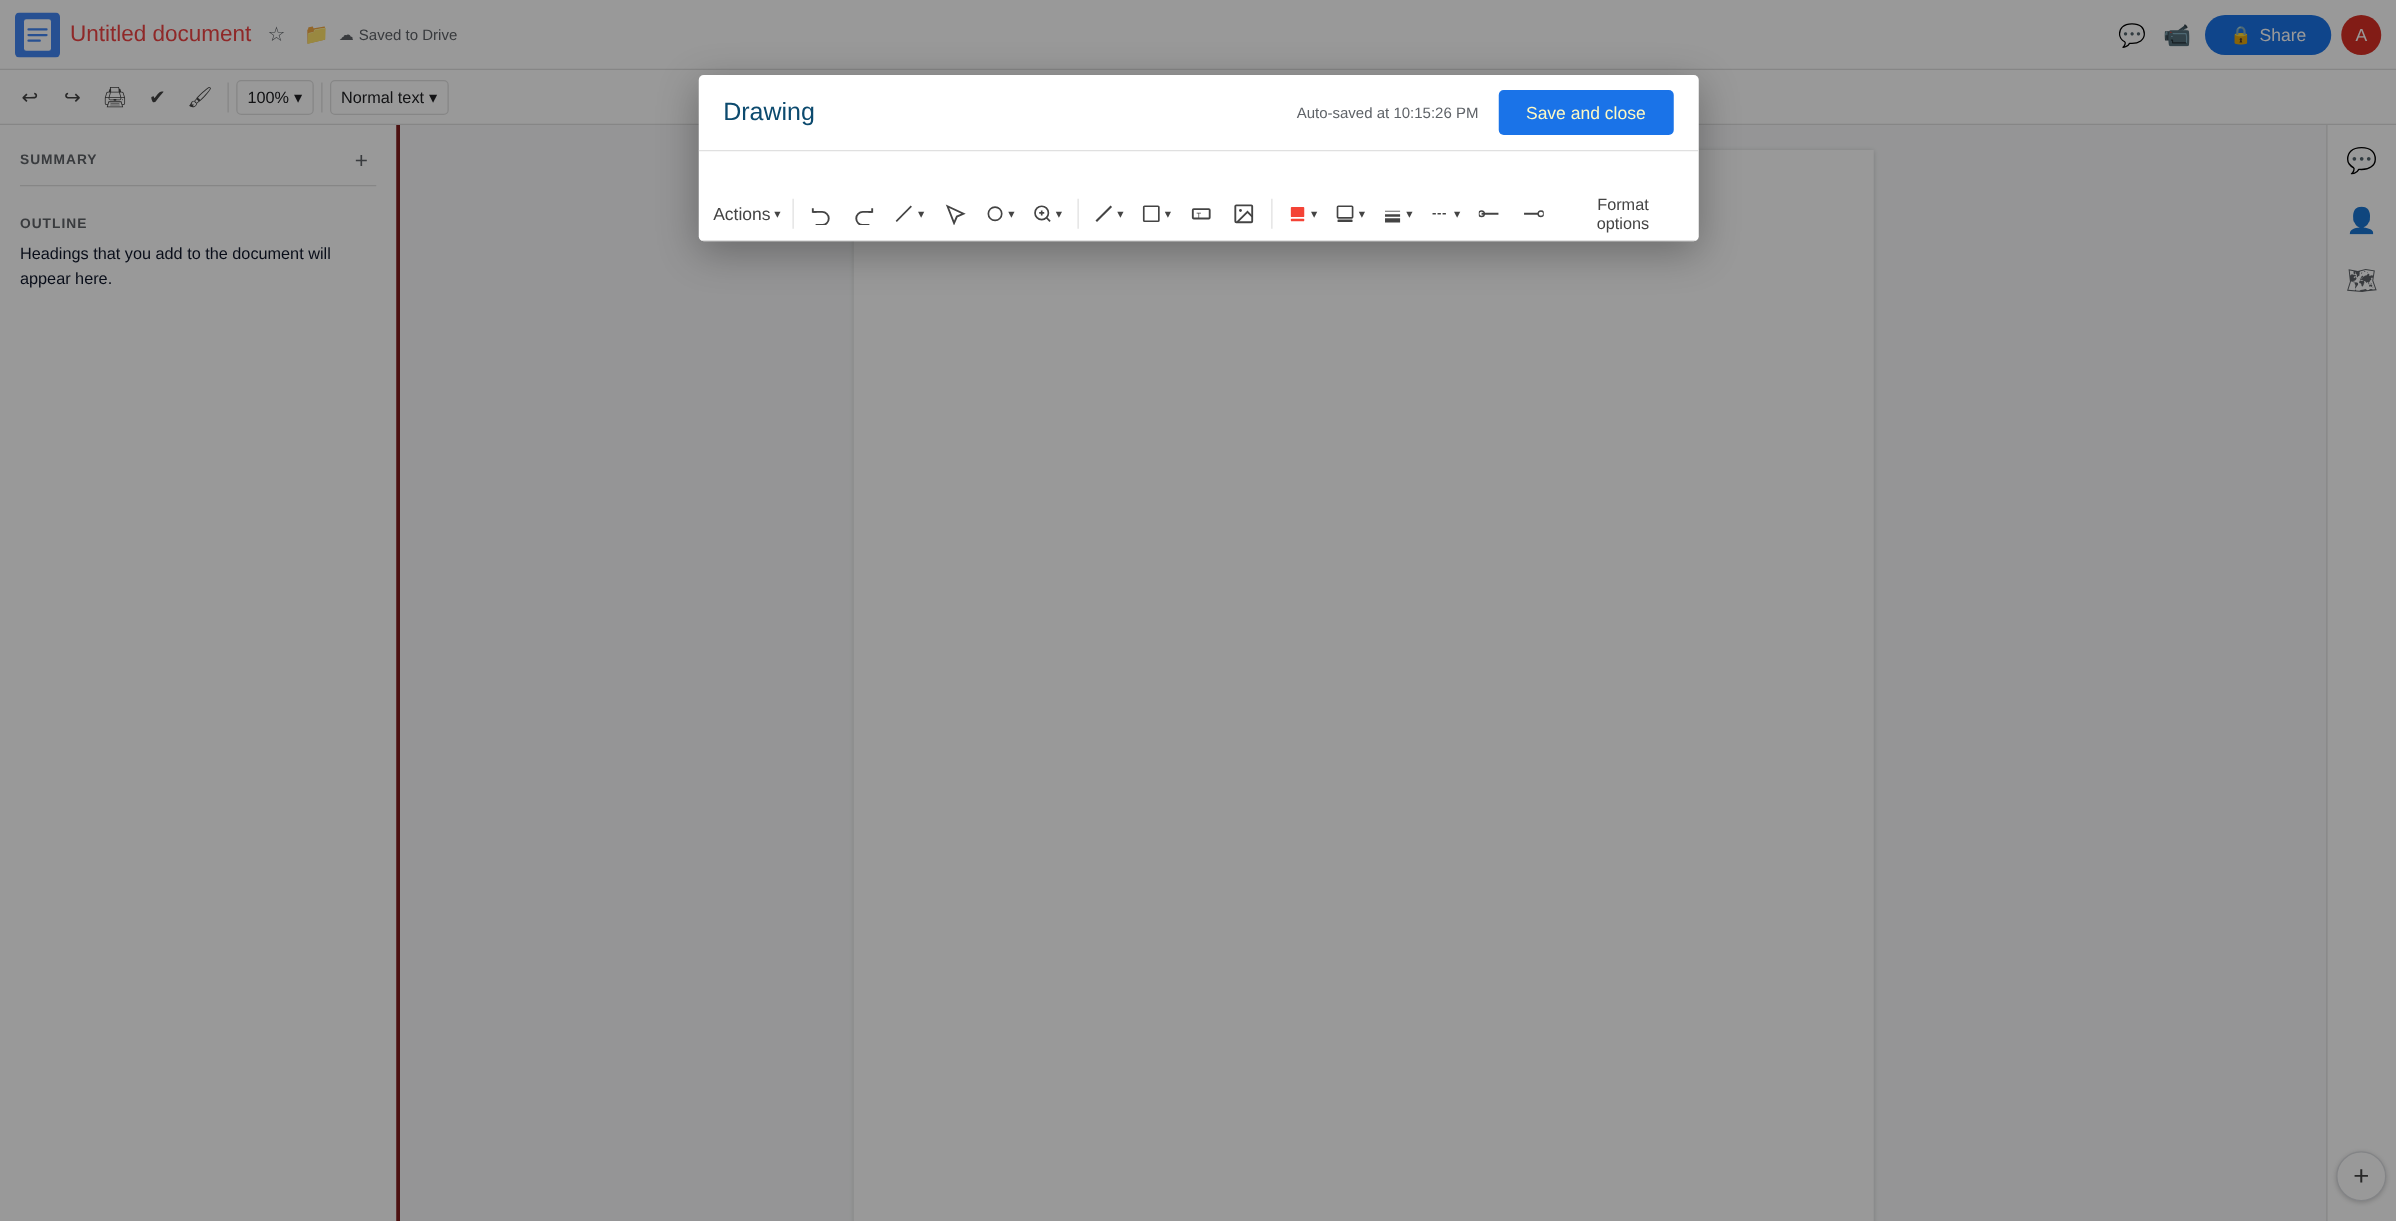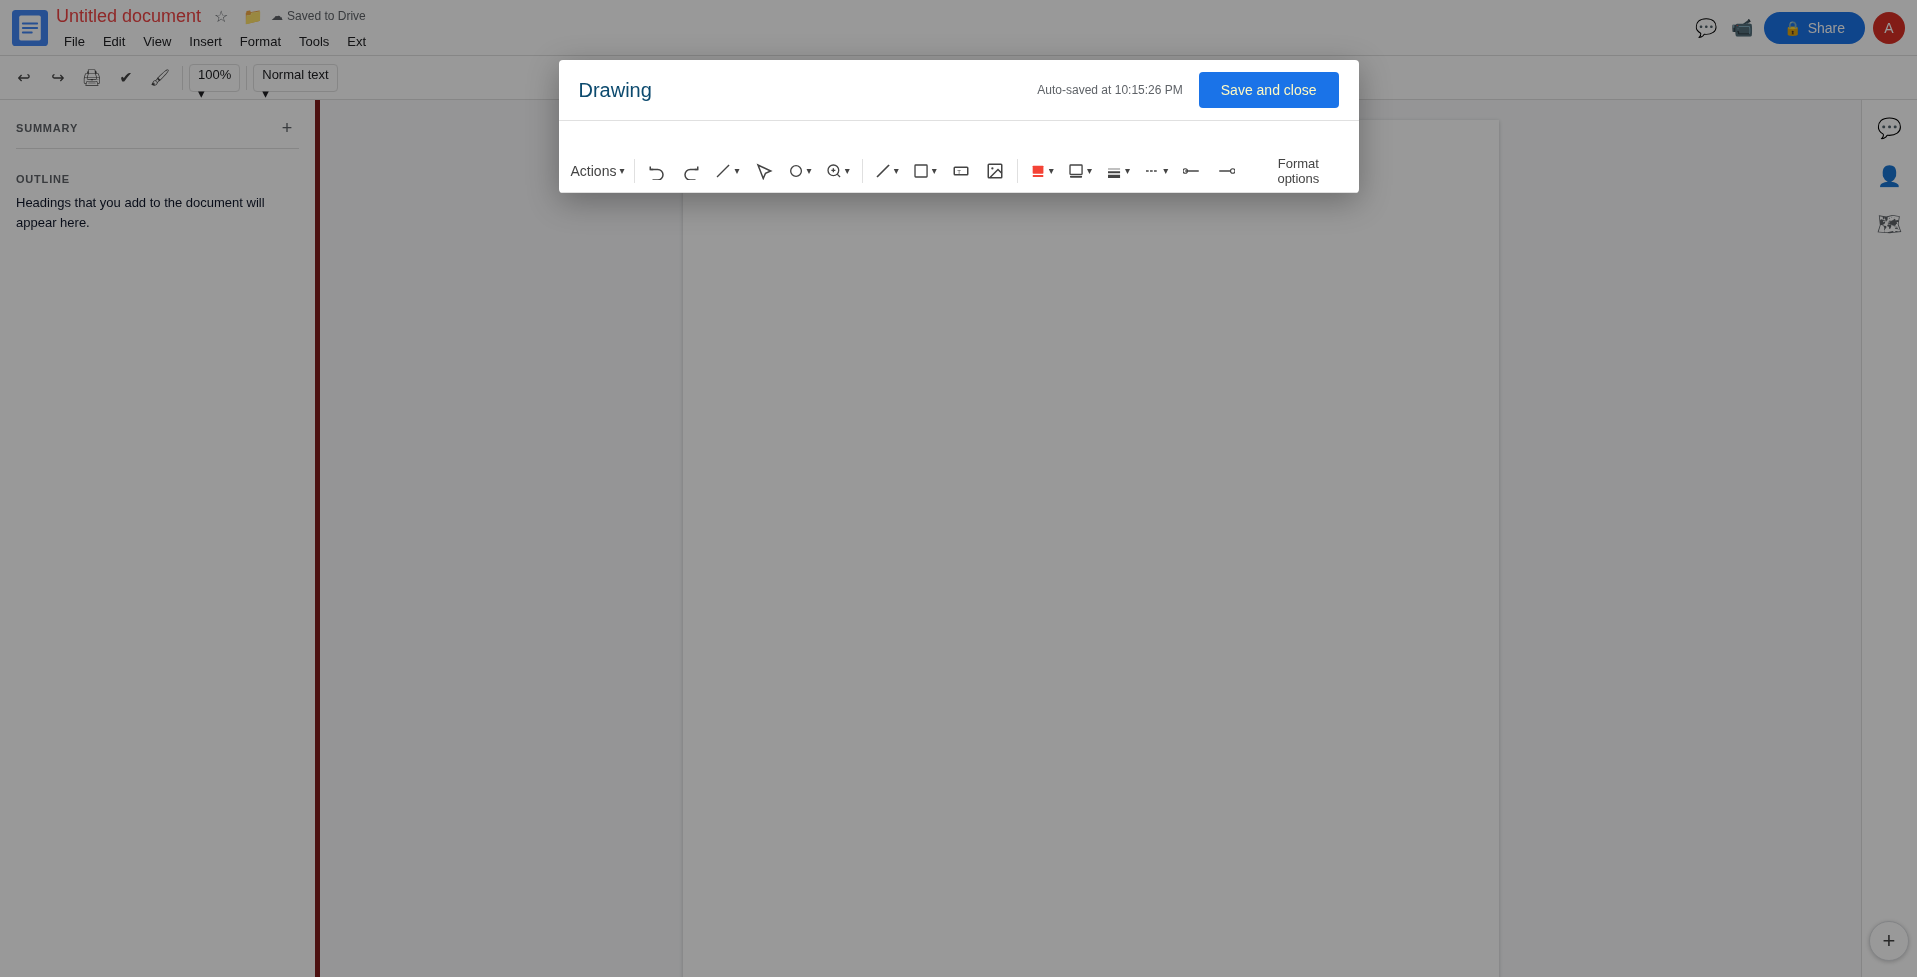--- a/index.html
+++ b/index.html
@@ -155,34 +155,34 @@
     }
     .style-dropdown {
       border: 1px solid #e0e0e0;
       border-radius: 4px;
       padding: 2px 8px;
       font-size: 13px;
       background: #fff;
       cursor: pointer;
       height: 28px;
       display: flex;
+      align-items: center;
       gap: 4px;
       color: #202124;
-      flex-direction: column;
     }
 
     
     .sidebar {
       position: absolute;
       top: 100px;
       left: 0;
       width: 320px;
       bottom: 0;
       background: #fff;
-      border-right: 5px solid #7f1d1d;
+      border-right: 3px solid #7f1d1d;
       padding: 16px;
     }
     .sidebar-section {
       font-size: 11px;
       font-weight: 600;
       color: #5f6368;
       letter-spacing: 0.8px;
       margin-bottom: 8px;
       display: flex;
       align-items: center;
@@ -431,29 +431,20 @@
     <div class="doc-title-row">
       <span class="doc-title">Untitled document</span>
       <div class="title-icons">
         <button class="title-icon-btn" title="Star">☆</button>
         <button class="title-icon-btn" title="Move">📁</button>
         <div class="saved-to-drive">
           <span>☁</span>
           <span>Saved to Drive</span>
         </div>
       </div>
-    </div>
-    <div class="menu-bar">
-      <span class="menu-item">File</span>
-      <span class="menu-item">Edit</span>
-      <span class="menu-item">View</span>
-      <span class="menu-item">Insert</span>
-      <span class="menu-item">Format</span>
-      <span class="menu-item">Tools</span>
-      <span class="menu-item">Ext</span>
     </div>
   </div>
 
   <div class="top-bar-right">
 
     <button class="title-icon-btn" style="font-size:18px;">💬</button>
 
     <button class="title-icon-btn" style="font-size:18px;">📹</button>
     <button class="share-btn">
       <span>🔒</span>

